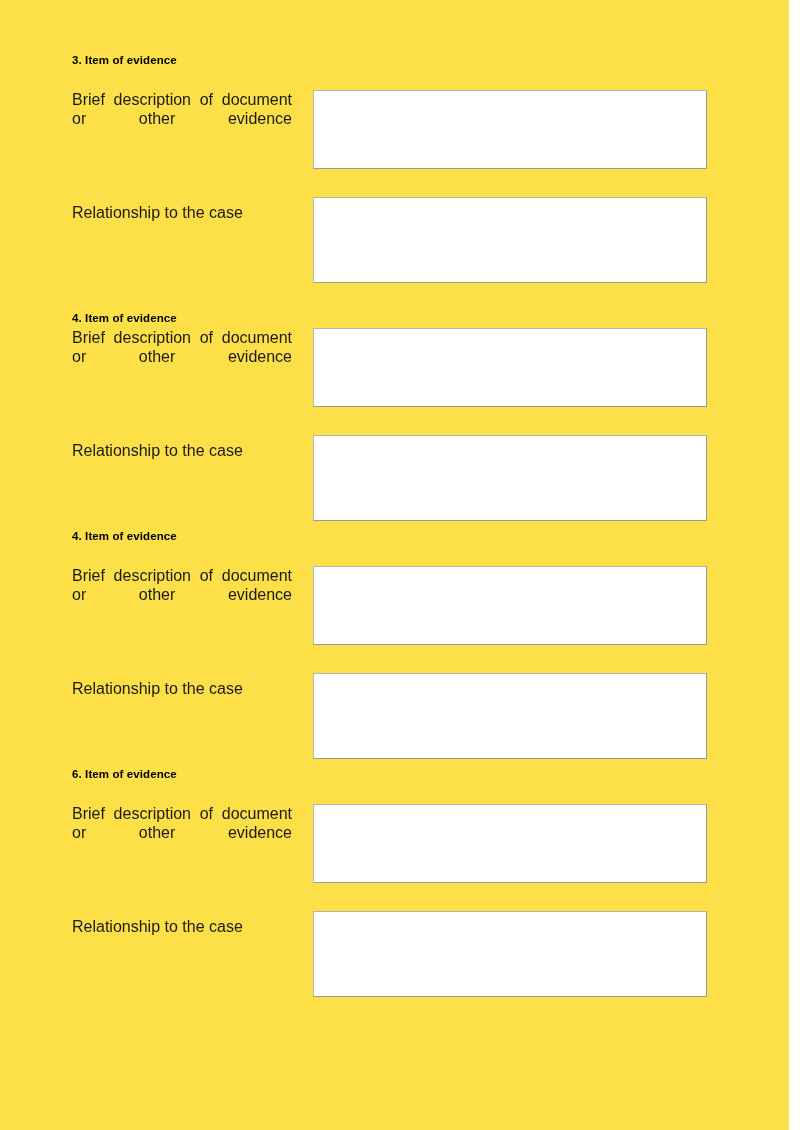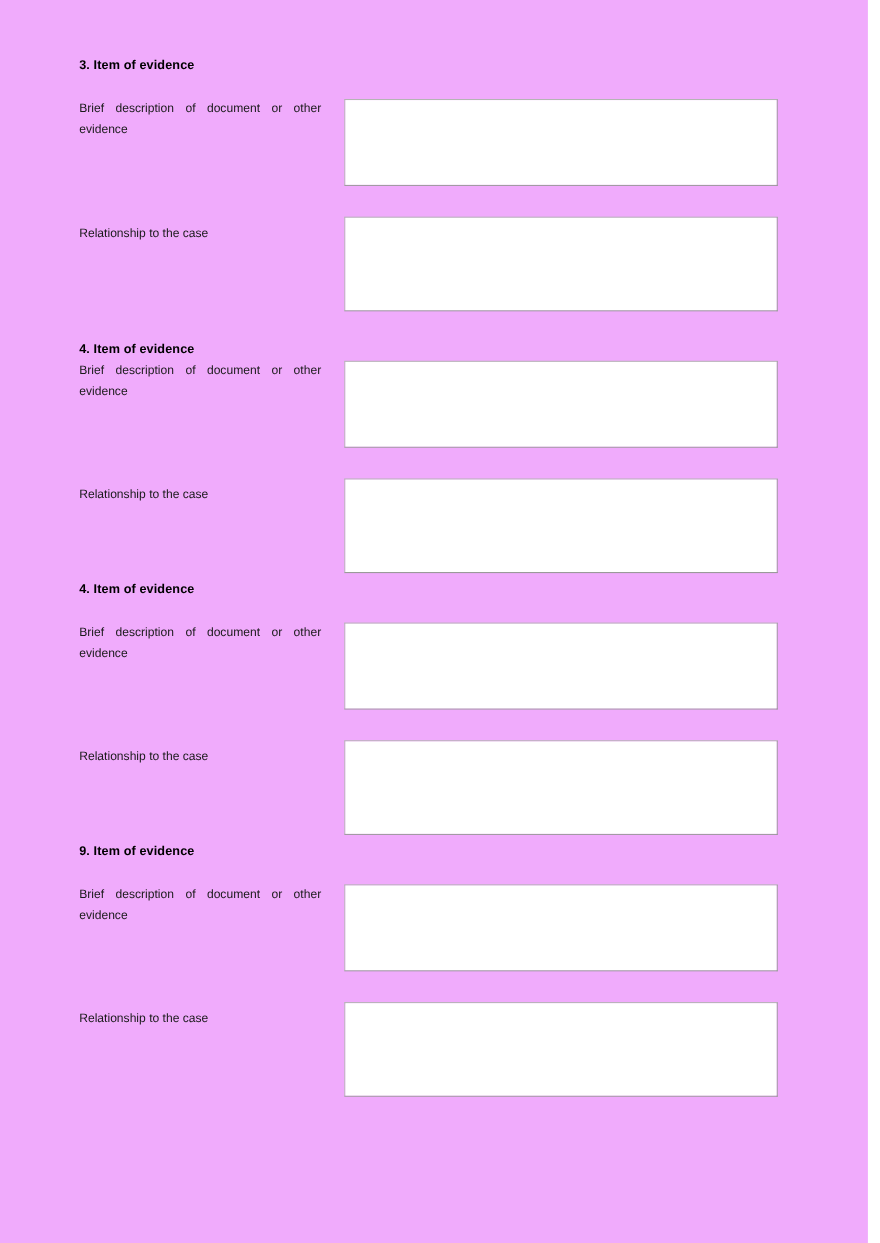--- a/index.html
+++ b/index.html
@@ -14,21 +14,21 @@
     position: relative;
     font-family: "Liberation Sans", sans-serif;
     color: #000000;
     overflow: hidden;
   }
 
   .page {
     position: relative;
     width: 789px;
     height: 1130px;
-    background: #f0abfc;
+    background: #fde047;
     padding: 0;
     box-sizing: border-box;
   }
 
   .content {
     position: absolute;
     left: 72px;
     top: 53px;
     width: 638px;
   }
@@ -50,21 +50,21 @@
   .field-row {
     position: relative;
     display: block;
     min-height: 1px;
   }
 
   .field-label {
     position: absolute;
     left: 0;
     width: 220px;
-    font-size: 11px;
+    font-size: 16px;
     line-height: 19px;
     color: #1a1a1a;
     text-align: justify;
     text-justify: inter-word;
     margin: 0;
   }
 
   .field-label.justify-two-line {
     text-align: justify;
   }
@@ -146,21 +146,21 @@
 
       <div class="field-row">
         <div class="field-label" style="top:621px;">Relationship to the case</div>
         <div class="field-box" style="top:615px; height:86px;">
           <div class="field-box-inner"></div>
         </div>
       </div>
     </div>
 
     <div class="section">
-      <div class="section-heading" style="position:absolute; left:0; top:708px;">9. Item of evidence</div>
+      <div class="section-heading" style="position:absolute; left:0; top:708px;">6. Item of evidence</div>
 
       <div class="field-row">
         <div class="field-label justify-two-line" style="top:745px;">Brief description of document or other evidence</div>
         <div class="field-box" style="top:745px; height:79px;">
           <div class="field-box-inner"></div>
         </div>
       </div>
 
       <div class="field-row">
         <div class="field-label" style="top:857px;">Relationship to the case</div>

